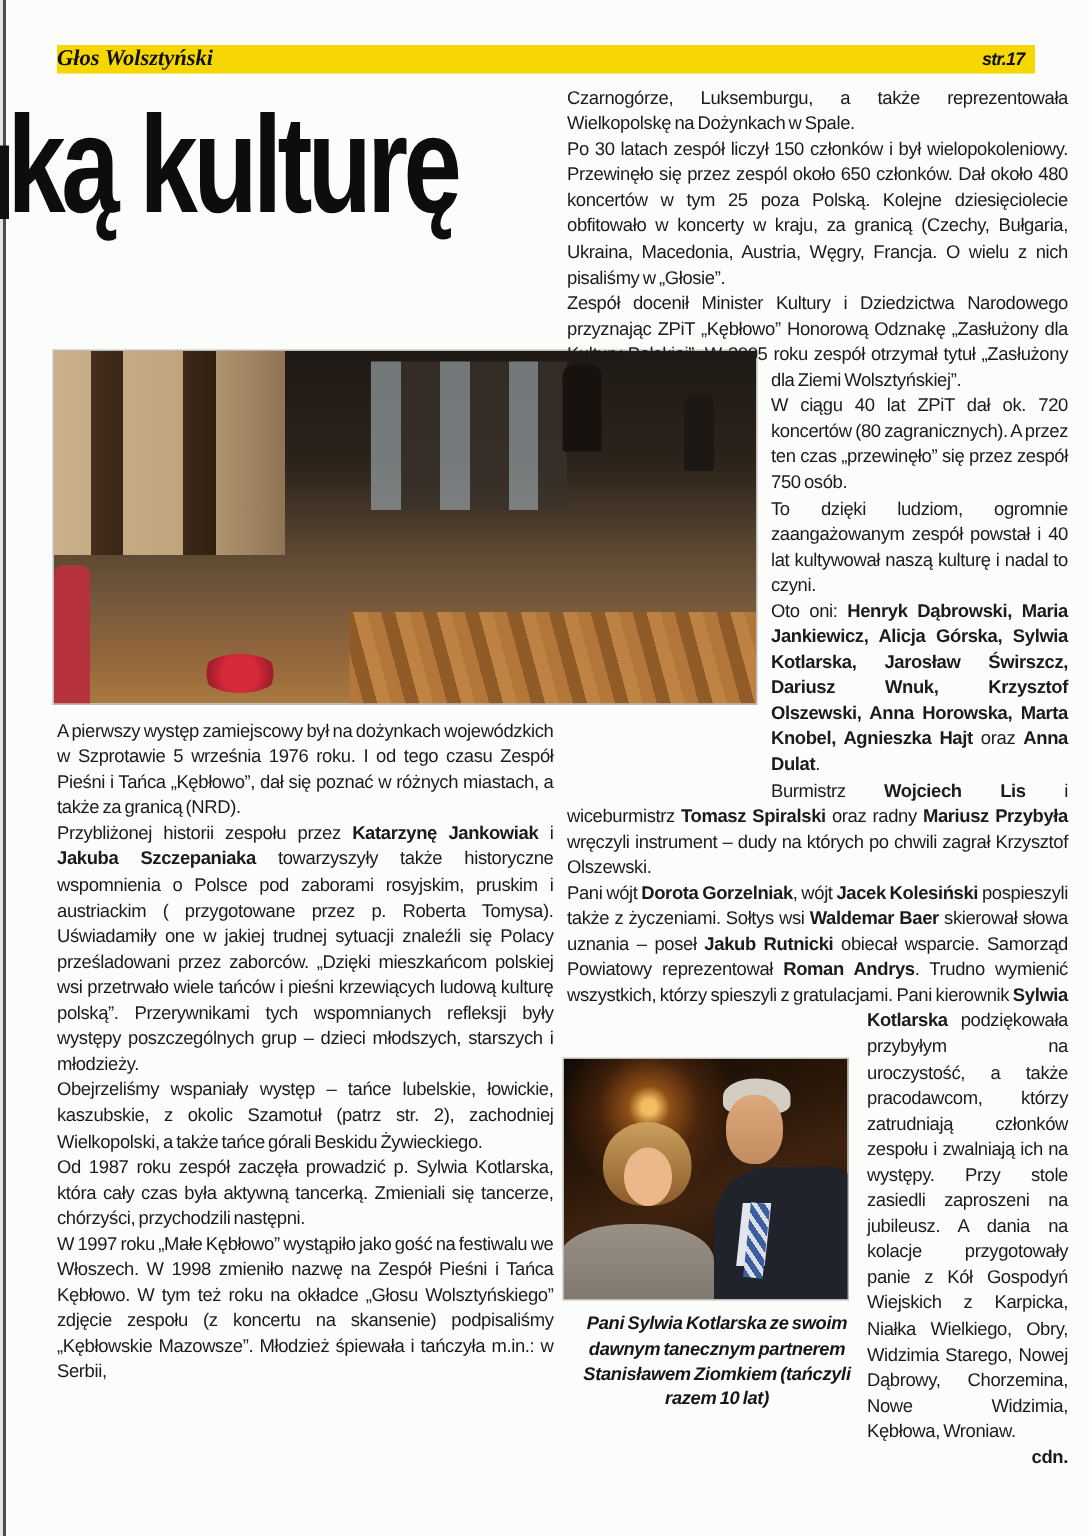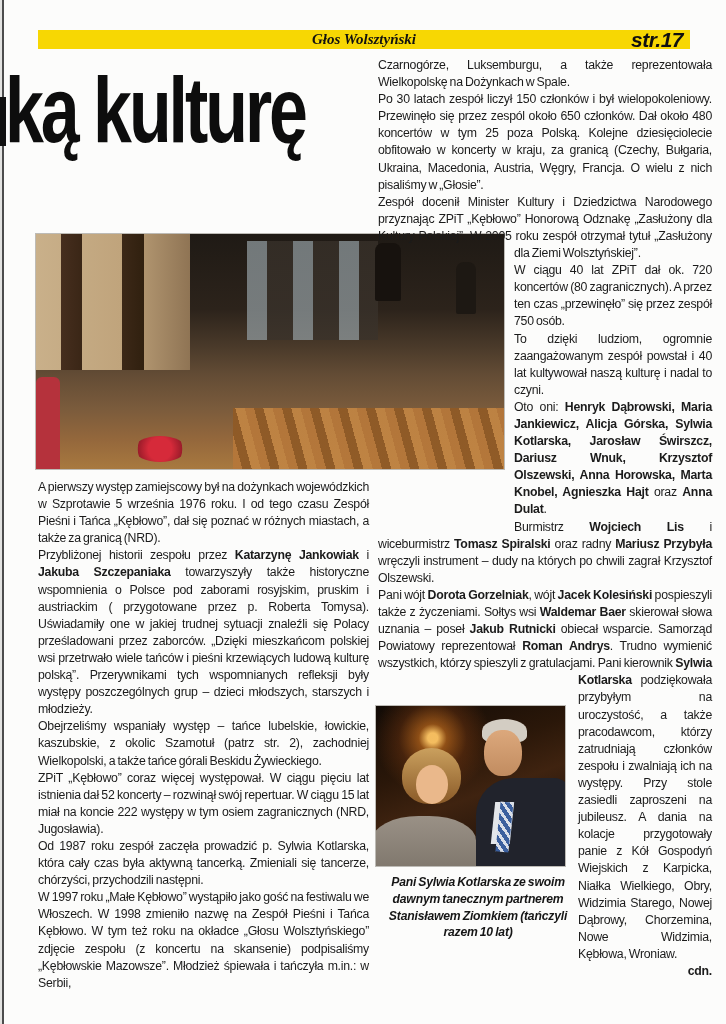--- a/index.html
+++ b/index.html
@@ -3,24 +3,24 @@
 <meta charset="utf-8">
 <style>
   html,body{margin:0;padding:0;}
   .page{position:relative;width:726px;height:1024px;background:#fcfcfb;overflow:hidden;
         font-family:"Liberation Sans",sans-serif;color:#1b1b1b;}
   .scan-edge{position:absolute;left:2px;top:0;width:2px;height:1024px;background:#4c4c4c;}
   .scan-edge2{position:absolute;left:0;top:0;width:2px;height:1024px;background:#e3e3e1;}
 
   
   .hbar{position:absolute;left:38px;top:30px;width:652px;height:19px;background:#f7d703;}
-  .htitle{position:absolute;left:0;right:0;top:0;height:19px;line-height:19px;text-align:center;
+  .htitle{position:absolute;left:0;right:0;top:0;height:19px;line-height:19px;text-align:left;
           font-family:"Liberation Serif",serif;font-style:italic;font-weight:bold;font-size:15px;color:#111;}
   .hpage{position:absolute;right:7px;top:0;height:19px;line-height:19px;
-         font-style:italic;font-weight:bold;font-size:21px;letter-spacing:-0.5px;color:#101010;}
+         font-style:italic;font-weight:bold;font-size:12px;letter-spacing:-0.5px;color:#101010;}
 
   
   .headline{position:absolute;left:5px;top:60px;font-size:92px;font-weight:bold;line-height:1.1;
             letter-spacing:-4px;color:#0d0d0d;transform:scaleX(.76);transform-origin:left top;white-space:nowrap;}
   .headline-cut{position:absolute;left:0;top:97px;width:6px;height:49px;background:#111;}
 
   
   .body-text p{margin:0;text-align:justify;}
   .body-text{font-size:12.3px;line-height:17.1px;letter-spacing:-0.25px;word-spacing:-1px;}
   .b{font-weight:bold;}
@@ -134,21 +134,20 @@
     <div class="ph1-crowd"></div>
     <div class="ph1-floor"></div>
     <div class="ph1-chair"></div>
     <div class="ph1-bouquet"></div>
   </div>
 
   <div class="col-left body-text">
       <p><span>A pierwszy występ zamiejscowy był na dożynkach wojewódzkich w Szprotawie 5 września 1976 roku. I od tego czasu Zespół Pieśni i Tańca „Kębłowo”, dał się poznać w różnych miastach, a także za granicą (NRD).</span></p>
       <p><span>Przybliżonej historii zespołu przez </span><span class="b">Katarzynę Jankowiak</span><span> i </span><span class="b">Jakuba Szczepaniaka</span><span> towarzyszyły także historyczne wspomnienia o Polsce pod zaborami rosyjskim, pruskim i austriackim ( przygotowane przez p. Roberta Tomysa). Uświadamiły one w jakiej trudnej sytuacji znaleźli się Polacy prześladowani przez zaborców. „Dzięki mieszkańcom polskiej wsi przetrwało wiele tańców i pieśni krzewiących ludową kulturę polską”. Przerywnikami tych wspomnianych refleksji były występy poszczególnych grup – dzieci młodszych, starszych i młodzieży.</span></p>
       <p><span>Obejrzeliśmy wspaniały występ – tańce lubelskie, łowickie, kaszubskie, z okolic Szamotuł (patrz str. 2), zachodniej Wielkopolski, a także tańce górali Beskidu Żywieckiego.</span></p>
-      <p><span>ZPiT „Kębłowo” coraz więcej występował. W ciągu pięciu lat istnienia dał 52 koncerty – rozwinął swój repertuar. W ciągu 15 lat miał na koncie 222 występy w tym osiem zagranicznych (NRD, Jugosławia).</span></p>
       <p><span>Od 1987 roku zespół zaczęła prowadzić p. Sylwia Kotlarska, która cały czas była aktywną tancerką. Zmieniali się tancerze, chórzyści, przychodzili następni.</span></p>
       <p><span>W 1997 roku „Małe Kębłowo” wystąpiło jako gość na festiwalu we Włoszech. W 1998 zmieniło nazwę na Zespół Pieśni i Tańca Kębłowo. W tym też roku na okładce „Głosu Wolsztyńskiego” zdjęcie zespołu (z koncertu na skansenie) podpisaliśmy „Kębłowskie Mazowsze”. Młodzież śpiewała i tańczyła m.in.: w Serbii,</span></p>
     </div>
 
   <div class="rflow body-text">
     <div class="fl sp1"></div>
     <div class="fl intr1"></div>
     <div class="fl sp2"></div>
     <div class="fl p2box">
       <div class="ph2">

